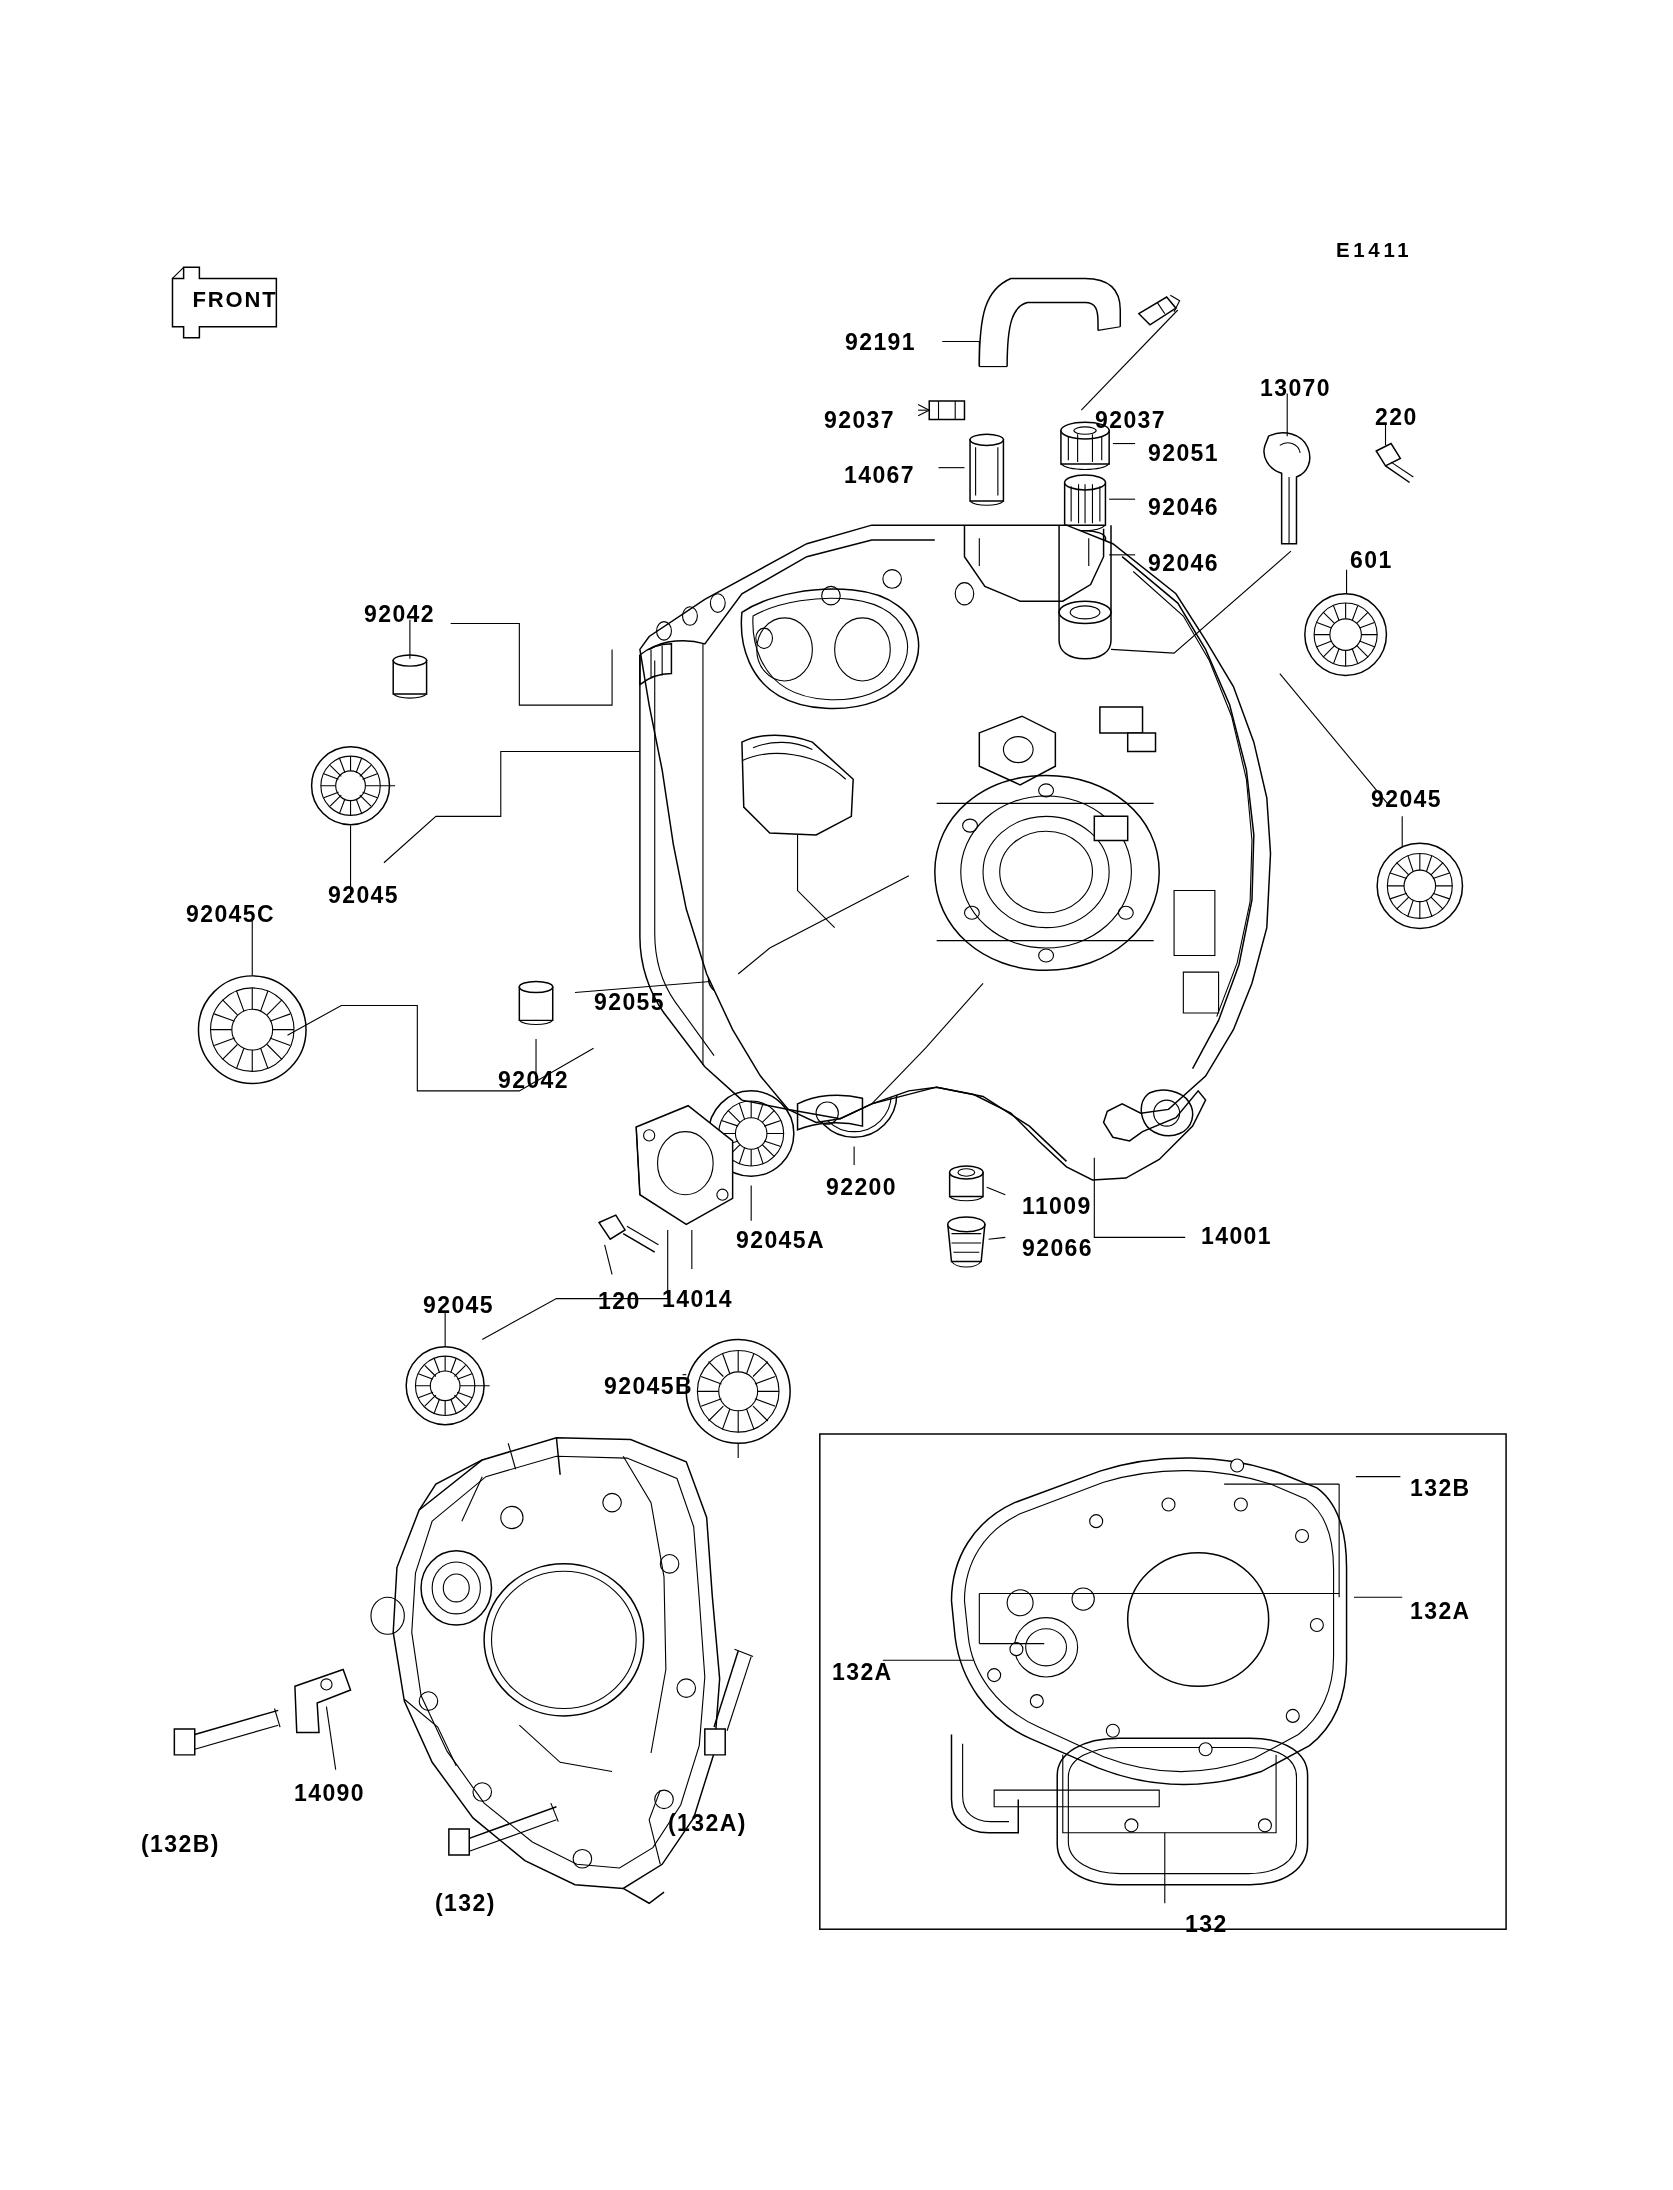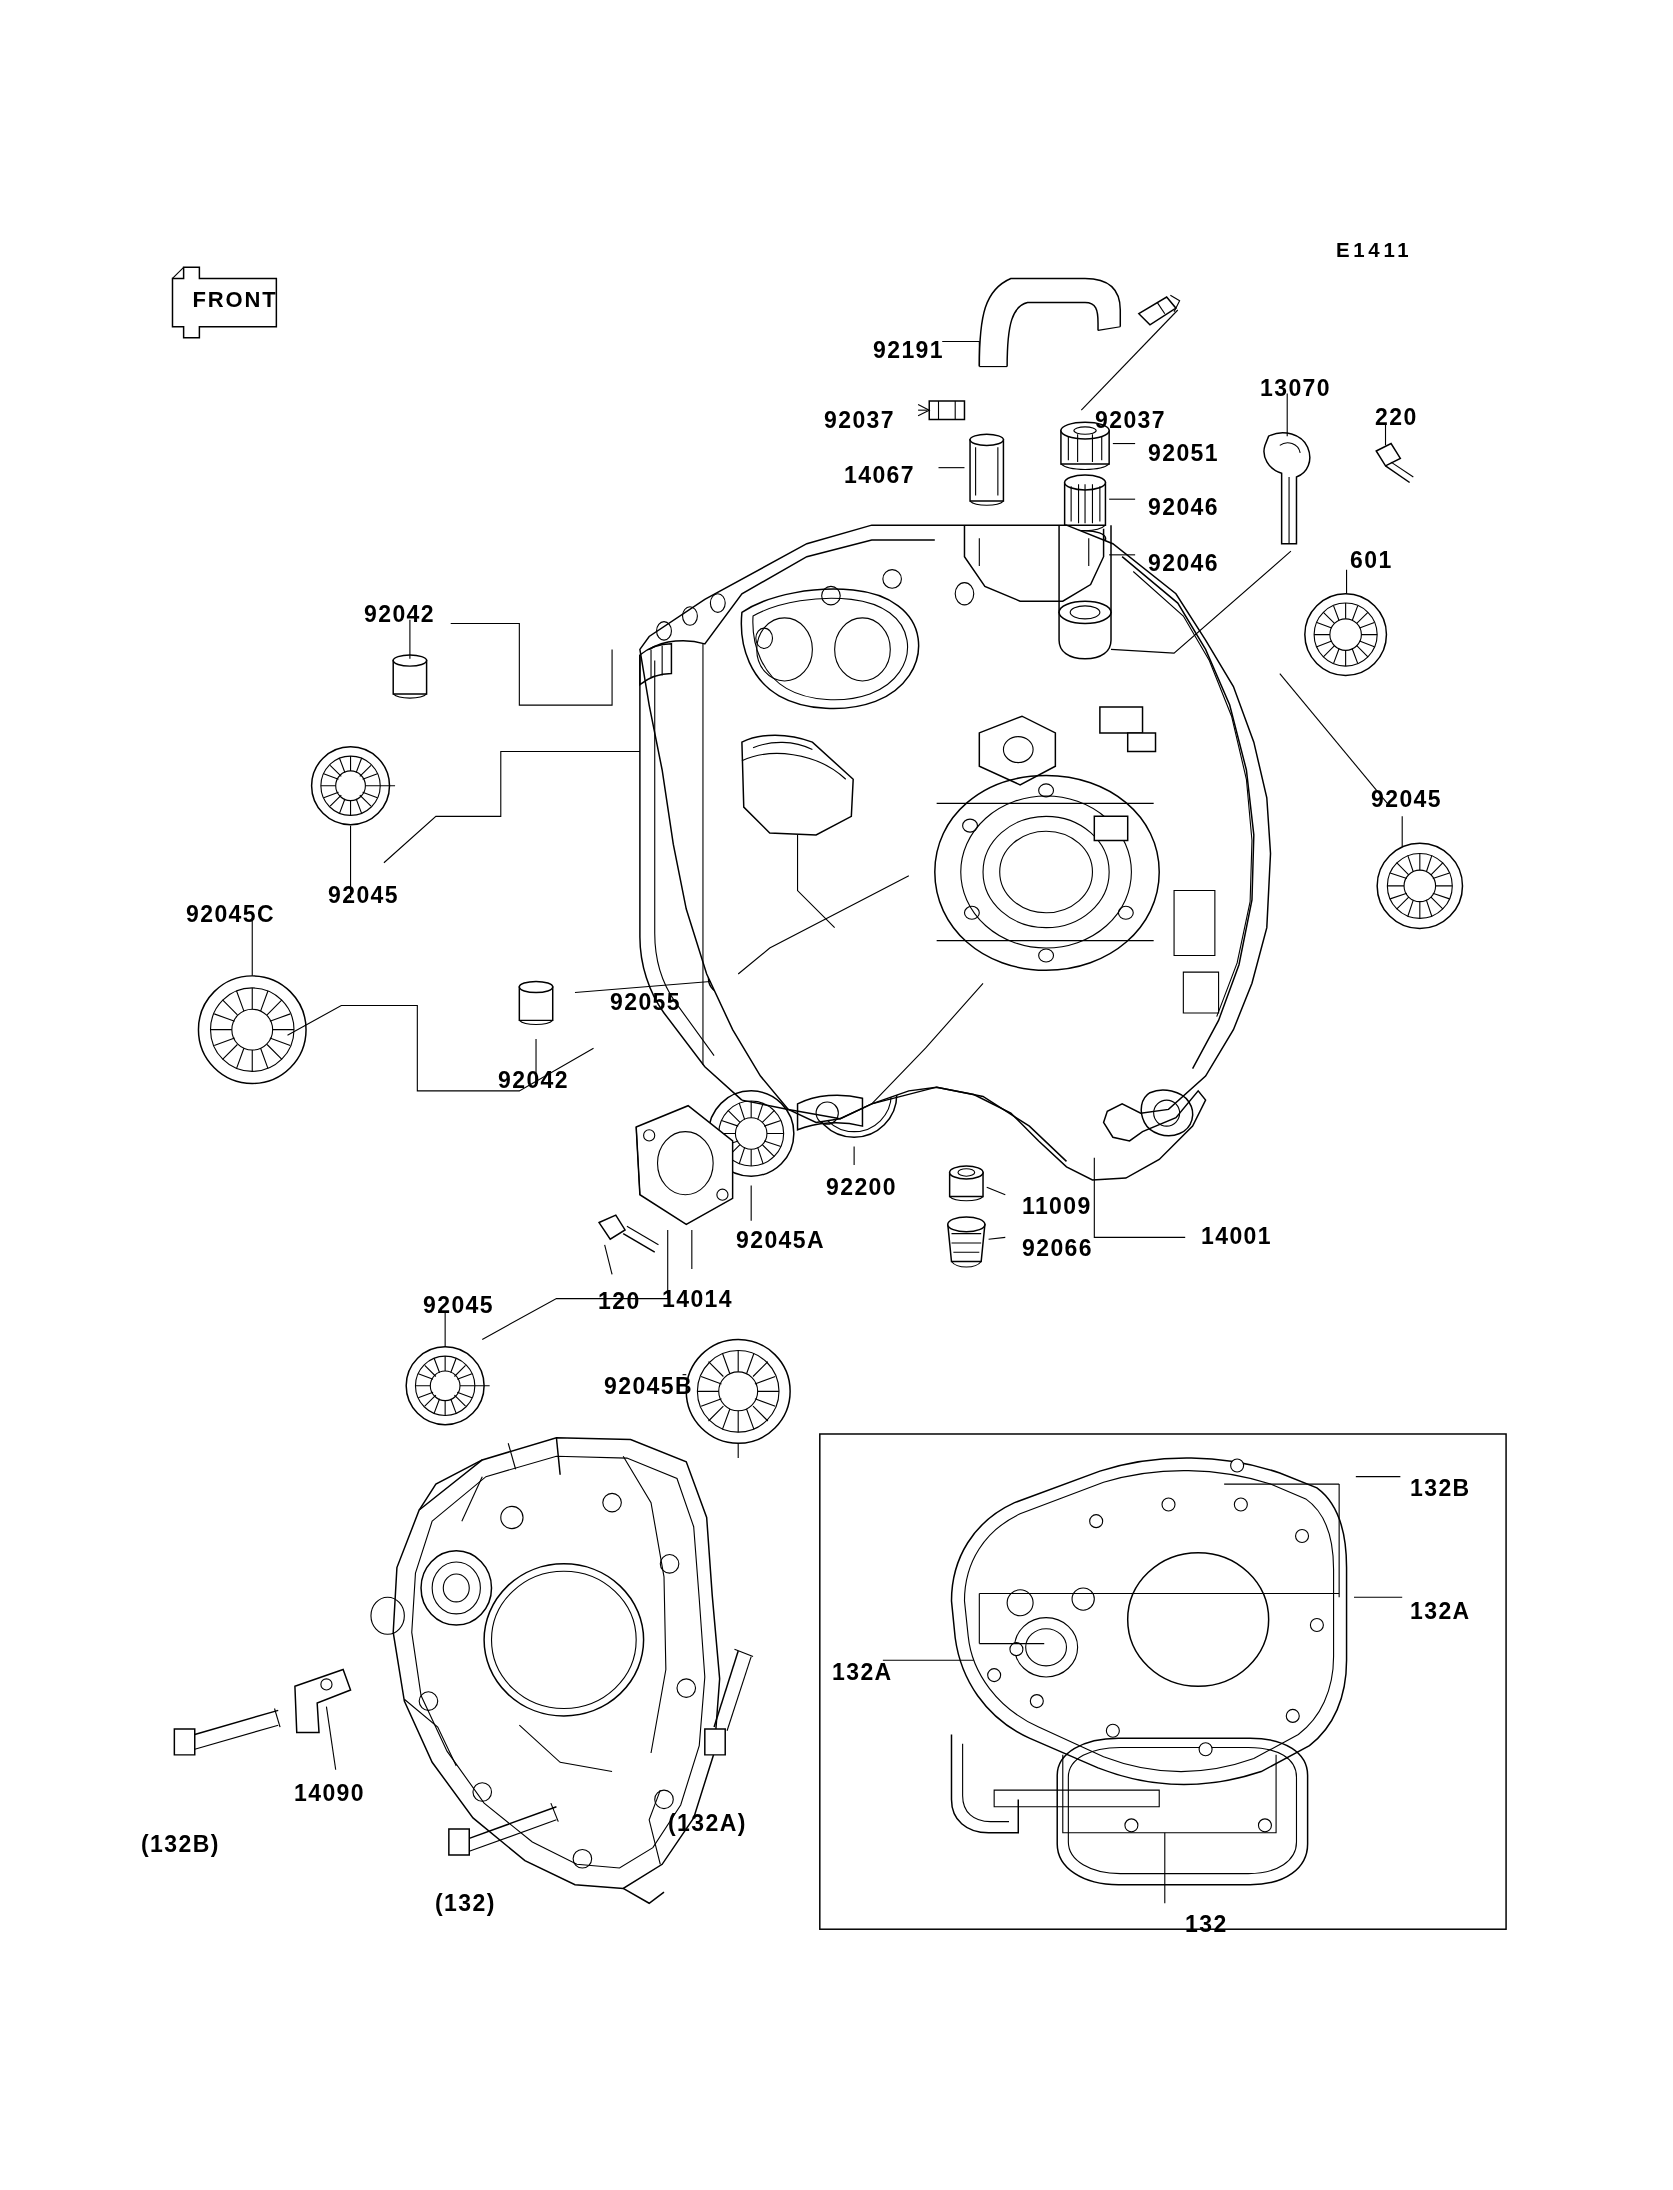--- a/index.html
+++ b/index.html
@@ -538,35 +538,35 @@
     <path class="ln-thin" d="M1256 2040 L1256 2052"></path>
   </g>
 </svg>
 
 <div class="front-badge">
   <div class="txt">FRONT</div>
 </div>
 
 <div class="code" style="left:1336px; top:239px;">E1411</div>
 
-<div class="lbl" style="left:845px; top:339px;margin-left:28px;">92191</div>
+<div class="lbl" style="left:845px; top:331px;">92191</div>
 <div class="lbl" style="left:824px; top:409px;">92037</div>
 <div class="lbl" style="left:844px; top:464px;">14067</div>
 <div class="lbl" style="left:1095px; top:409px;">92037</div>
 <div class="lbl" style="left:1148px; top:442px;">92051</div>
 <div class="lbl" style="left:1148px; top:496px;">92046</div>
 <div class="lbl" style="left:1148px; top:552px;">92046</div>
 <div class="lbl" style="left:1260px; top:377px;">13070</div>
 <div class="lbl" style="left:1375px; top:406px;">220</div>
 <div class="lbl" style="left:1350px; top:549px;">601</div>
 <div class="lbl" style="left:364px; top:603px;">92042</div>
 <div class="lbl" style="left:328px; top:884px;">92045</div>
 <div class="lbl" style="left:186px; top:903px;">92045C</div>
 <div class="lbl" style="left:1371px; top:788px;">92045</div>
-<div class="lbl" style="left:594px; top:991px;margin-left:16px;">92055</div>
+<div class="lbl" style="left:594px; top:991px;">92055</div>
 <div class="lbl" style="left:498px; top:1069px;">92042</div>
 <div class="lbl" style="left:826px; top:1176px;text-align:right;">92200</div>
 <div class="lbl" style="left:736px; top:1229px;">92045A</div>
 <div class="lbl" style="left:662px; top:1288px;">14014</div>
 <div class="lbl" style="left:598px; top:1290px;">120</div>
 <div class="lbl" style="left:1022px; top:1195px;">11009</div>
 <div class="lbl" style="left:1022px; top:1237px;">92066</div>
 <div class="lbl" style="left:1201px; top:1201px;margin-top:24px;">14001</div>
 <div class="lbl" style="left:423px; top:1294px;">92045</div>
 <div class="lbl" style="left:604px; top:1375px;text-align:center;">92045B</div>

